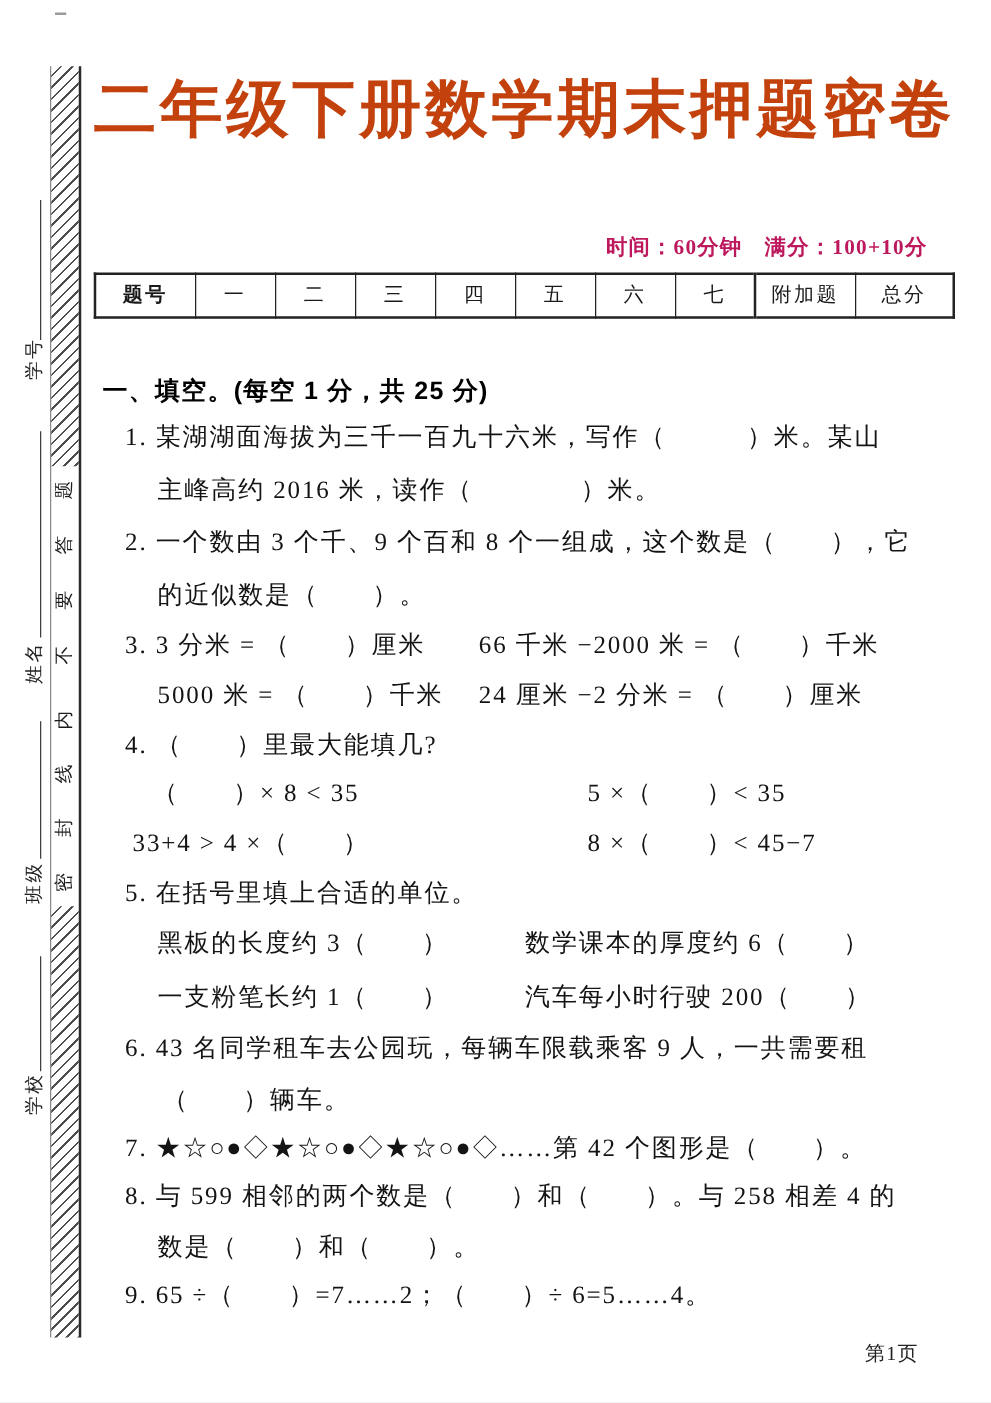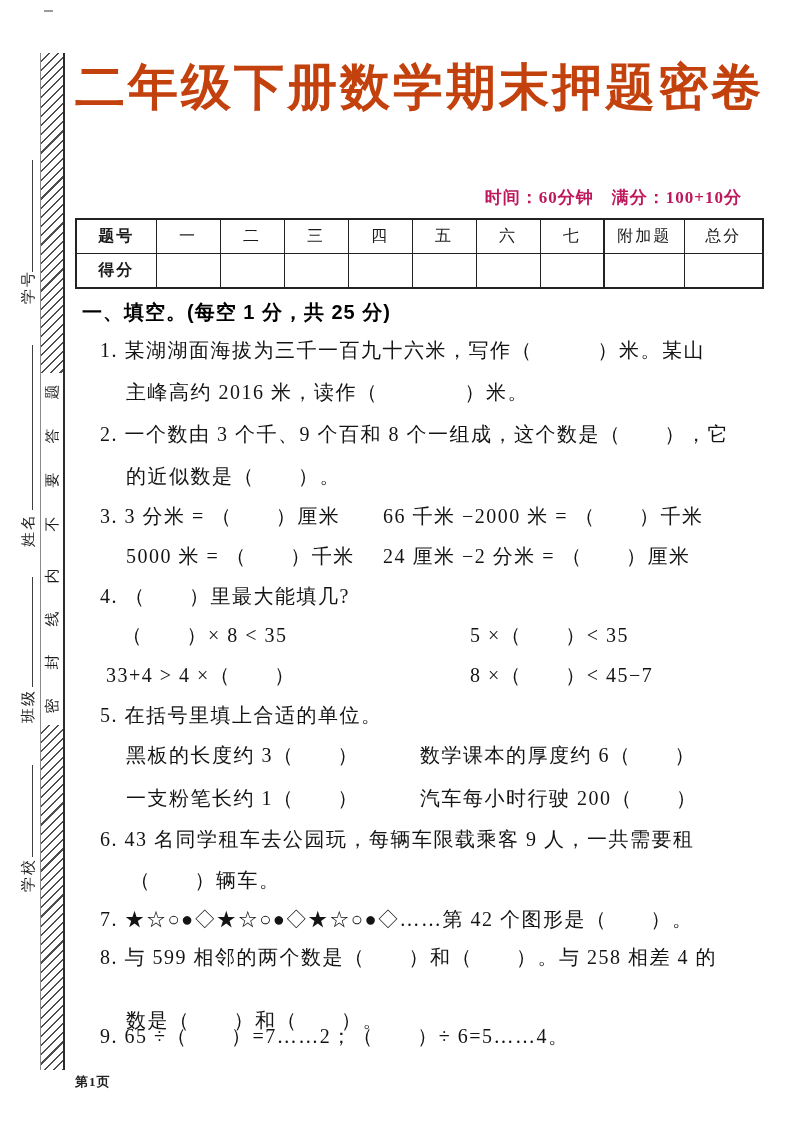--- a/index.html
+++ b/index.html
@@ -70,22 +70,22 @@
   .section-heading{
     position:absolute; left:82px; top:299px;
     font-family:"Liberation Sans", sans-serif; font-weight:700;
     font-size:20px; color:#000; letter-spacing:1px; white-space:nowrap;
   }
   .qline{
     position:absolute; font-size:20px; line-height:26px; color:#141414;
     letter-spacing:1.5px; white-space:nowrap;
   }
   .footer{
-    position:absolute; left:75px; top:1073px; width:660px; text-align:left;
-    font-size:13px; color:#222; letter-spacing:1px;font-weight:bold;
+    position:absolute; left:75px; top:1073px; width:660px; text-align:right;
+    font-size:16px; color:#222; letter-spacing:1px;
   }
 </style>
 </head>
 <body>
 
 <div class="page">
 
   <div class="scan-mark"></div>
 
   <div class="field-line fline-0"></div>
@@ -134,32 +134,20 @@
         <td>一</td>
         <td>二</td>
         <td>三</td>
         <td>四</td>
         <td>五</td>
         <td>六</td>
         <td>七</td>
         <td class="thick-left">附加题</td>
         <td>总分</td>
       </tr>
-      <tr>
-        <td class="lbl">得分</td>
-        <td></td>
-        <td></td>
-        <td></td>
-        <td></td>
-        <td></td>
-        <td></td>
-        <td></td>
-        <td class="thick-left"></td>
-        <td></td>
-      </tr>
     </tbody>
   </table>
 
   <div class="section-heading">一、填空。(每空 1 分，共 25 分)</div>
 
   <div id="lines-container">
       <div class="qline" style="left: 100px; top: 337px;">1. 某湖湖面海拔为三千一百九十六米，写作（　　　）米。某山</div>
       <div class="qline" style="left: 126px; top: 379px;">主峰高约 2016 米，读作（　　　　）米。</div>
       <div class="qline" style="left: 100px; top: 421px;">2. 一个数由 3 个千、9 个百和 8 个一组成，这个数是（　　），它</div>
       <div class="qline" style="left: 126px; top: 463px;">的近似数是（　　）。</div>
@@ -174,19 +162,19 @@
       <div class="qline" style="left: 470px; top: 662px;">8 ×（　　）&lt; 45−7</div>
       <div class="qline" style="left: 100px; top: 702px;">5. 在括号里填上合适的单位。</div>
       <div class="qline" style="left: 126px; top: 742px;">黑板的长度约 3（　　）</div>
       <div class="qline" style="left: 420px; top: 742px;">数学课本的厚度约 6（　　）</div>
       <div class="qline" style="left: 126px; top: 785px;">一支粉笔长约 1（　　）</div>
       <div class="qline" style="left: 420px; top: 785px;">汽车每小时行驶 200（　　）</div>
       <div class="qline" style="left: 100px; top: 826px;">6. 43 名同学租车去公园玩，每辆车限载乘客 9 人，一共需要租</div>
       <div class="qline" style="left: 130px; top: 867px;">（　　）辆车。</div>
       <div class="qline" style="left: 100px; top: 906px;">7. ★☆○●◇★☆○●◇★☆○●◇……第 42 个图形是（　　）。</div>
       <div class="qline" style="left: 100px; top: 944px;">8. 与 599 相邻的两个数是（　　）和（　　）。与 258 相差 4 的</div>
-      <div class="qline" style="left: 126px; top: 985px; margin-top: 22px;">数是（　　）和（　　）。</div>
+      <div class="qline" style="left: 126px; top: 985px;">数是（　　）和（　　）。</div>
       <div class="qline" style="left: 100px; top: 1023px;">9. 65 ÷（　　）=7……2；（　　）÷ 6=5……4。</div>
     </div>
 
   <div class="footer">第1页</div>
 
 </div>
 
 </body></html>

